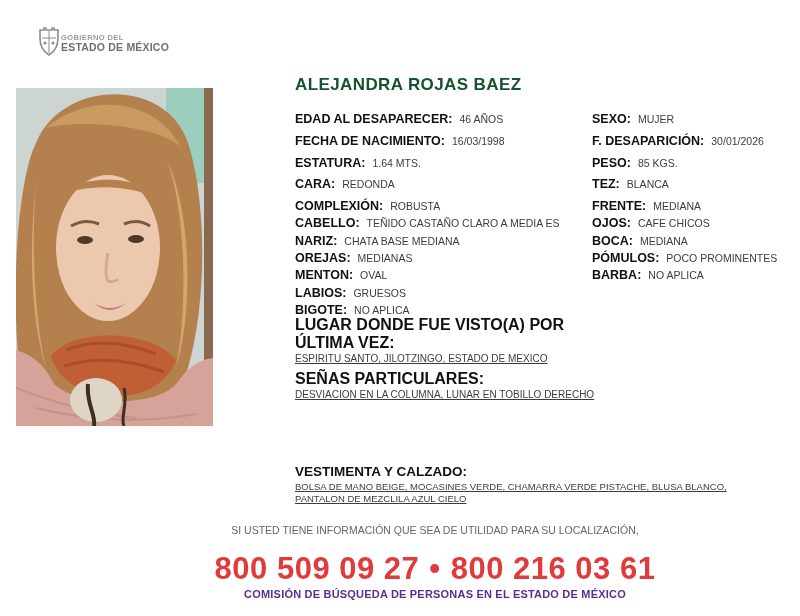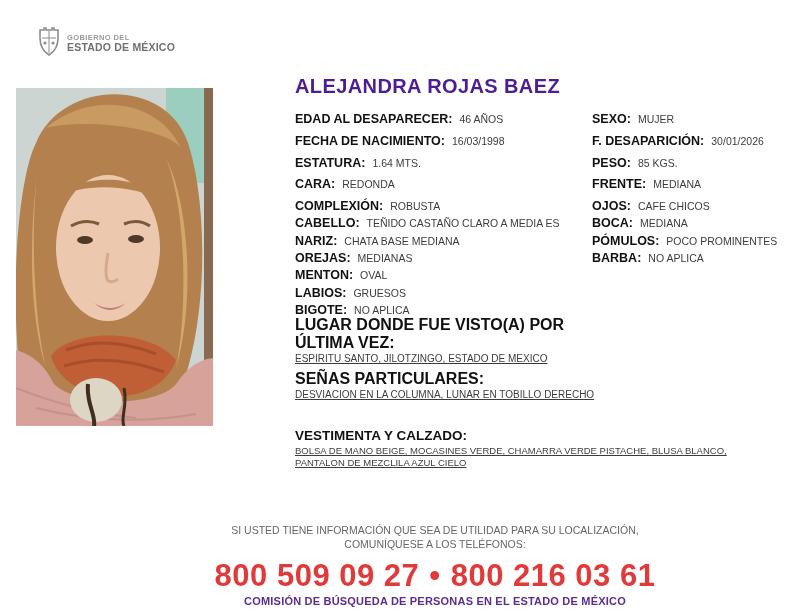--- a/index.html
+++ b/index.html
@@ -4,55 +4,55 @@
 <style>
   html,body{margin:0;padding:0;background:#ffffff;}
   .poster{
     position:relative;
     width:800px;height:616px;
     background:#ffffff;
     font-family:"Liberation Sans","DejaVu Sans",sans-serif;
     overflow:hidden;
   }
   
-  .logo{position:absolute;left:37px;top:27px;display:flex;align-items:center;gap:6px;}
+  .logo{position:absolute;left:37px;top:27px;display:flex;align-items:center;gap:0;}
   .logo-text{line-height:1.1;}
   .logo-line1{font-size:7.5px;color:#9a9a9a;font-weight:bold;letter-spacing:.4px;}
   .logo-line2{font-size:10.5px;color:#6f6f6f;font-weight:bold;letter-spacing:.2px;}
   .title{
     position:absolute;left:312px;top:20px;width:420px;
     font-size:37px;font-weight:800;letter-spacing:-1px;
     color:#7b2d8e;white-space:nowrap;
   }
   .person-name{
     position:absolute;left:295px;top:75px;
-    font-size:20px;font-weight:bold;color:#4c1d95;letter-spacing:.4px;
+    font-size:17px;font-weight:bold;color:#14532d;letter-spacing:.4px;
   }
   
   .photo{position:absolute;left:16px;top:88px;width:197px;height:338px;}
   
   .col{position:absolute;top:109px;}
   .col-left{left:295px;width:300px;}
   .col-right{left:592px;width:205px;}
   .frow{height:21.8px;white-space:nowrap;}
   .col .frow:nth-child(n+5){height:17.3px;}
   .flabel{font-size:12.5px;font-weight:bold;color:#111;}
   .fvalue{font-size:10.5px;color:#3c3c3c;margin-left:7px;}
   
   .section-lastseen{position:absolute;left:295px;top:316px;width:330px;}
   .sec-heading{font-size:16px;font-weight:bold;color:#111;}
   .sec-value{font-size:10px;color:#3c3c3c;margin-top:1px;text-decoration:underline;}
   .sec-gap{margin-top:6px;}
-  .section-clothing{position:absolute;left:295px;top:428px;width:470px;}
+  .section-clothing{position:absolute;left:295px;top:464px;width:470px;}
   .section-clothing .sec-heading{font-size:13.5px;}
   .section-clothing .sec-value{font-size:9.5px;line-height:1.3;margin-top:2px;}
   
   .footer{position:absolute;left:90px;top:524px;width:690px;text-align:center;}
   .footer-info{font-size:10.5px;color:#666;line-height:1.3;}
-  .phones{margin-top:7px;font-size:31px;font-weight:800;color:#e13a3a;letter-spacing:.5px;white-space:nowrap;}
+  .phones{margin-top:13px;font-size:31px;font-weight:800;color:#e13a3a;letter-spacing:.5px;white-space:nowrap;}
   .phones .sep{margin:0 10px;}
   .commission{margin-top:1px;font-size:11px;font-weight:bold;color:#5b2d90;letter-spacing:.2px;}
 </style>
 </head>
 <body>
 
 <div class="poster">
 
   <div class="logo">
     <span>
@@ -123,20 +123,21 @@
     <div class="frow"><span class="flabel">OREJAS:</span><span class="fvalue">MEDIANAS</span></div>
     <div class="frow"><span class="flabel">MENTON:</span><span class="fvalue">OVAL</span></div>
     <div class="frow"><span class="flabel">LABIOS:</span><span class="fvalue">GRUESOS</span></div>
     <div class="frow"><span class="flabel">BIGOTE:</span><span class="fvalue">NO APLICA</span></div>
   </div>
 
   <div class="col col-right">
     <div class="frow"><span class="flabel">SEXO:</span><span class="fvalue">MUJER</span></div>
     <div class="frow"><span class="flabel">F. DESAPARICIÓN:</span><span class="fvalue">30/01/2026</span></div>
     <div class="frow"><span class="flabel">PESO:</span><span class="fvalue">85 KGS.</span></div>
+    <div class="frow"><span class="flabel">TEZ:</span><span class="fvalue">BLANCA</span></div>
     <div class="frow"><span class="flabel">FRENTE:</span><span class="fvalue">MEDIANA</span></div>
     <div class="frow"><span class="flabel">OJOS:</span><span class="fvalue">CAFE CHICOS</span></div>
     <div class="frow"><span class="flabel">BOCA:</span><span class="fvalue">MEDIANA</span></div>
     <div class="frow"><span class="flabel">PÓMULOS:</span><span class="fvalue">POCO PROMINENTES</span></div>
     <div class="frow"><span class="flabel">BARBA:</span><span class="fvalue">NO APLICA</span></div>
   </div>
 
   <div class="section-lastseen">
     <div class="sec-heading">LUGAR DONDE FUE VISTO(A) POR ÚLTIMA VEZ:</div>
     <div class="sec-value">ESPIRITU SANTO, JILOTZINGO, ESTADO DE MEXICO</div>
@@ -144,20 +145,19 @@
     <div class="sec-value">DESVIACION EN LA COLUMNA, LUNAR EN TOBILLO DERECHO</div>
   </div>
 
   <div class="section-clothing">
     <div class="sec-heading">VESTIMENTA Y CALZADO:</div>
     <div class="sec-value">BOLSA DE MANO BEIGE, MOCASINES VERDE, CHAMARRA VERDE PISTACHE, BLUSA BLANCO, PANTALON DE MEZCLILA AZUL CIELO</div>
   </div>
 
   <div class="footer">
     <div class="footer-info">SI USTED TIENE INFORMACIÓN QUE SEA DE UTILIDAD PARA SU LOCALIZACIÓN,</div>
-    <div class="footer-info">COMUNÍQUESE A LOS TELÉFONOS:</div>
     <div class="phones">
       <span>800 509 09 27</span><span class="sep">•</span><span>800 216 03 61</span>
     </div>
     <div class="commission">COMISIÓN DE BÚSQUEDA DE PERSONAS EN EL ESTADO DE MÉXICO</div>
   </div>
 
 </div>
 
 </body></html>

